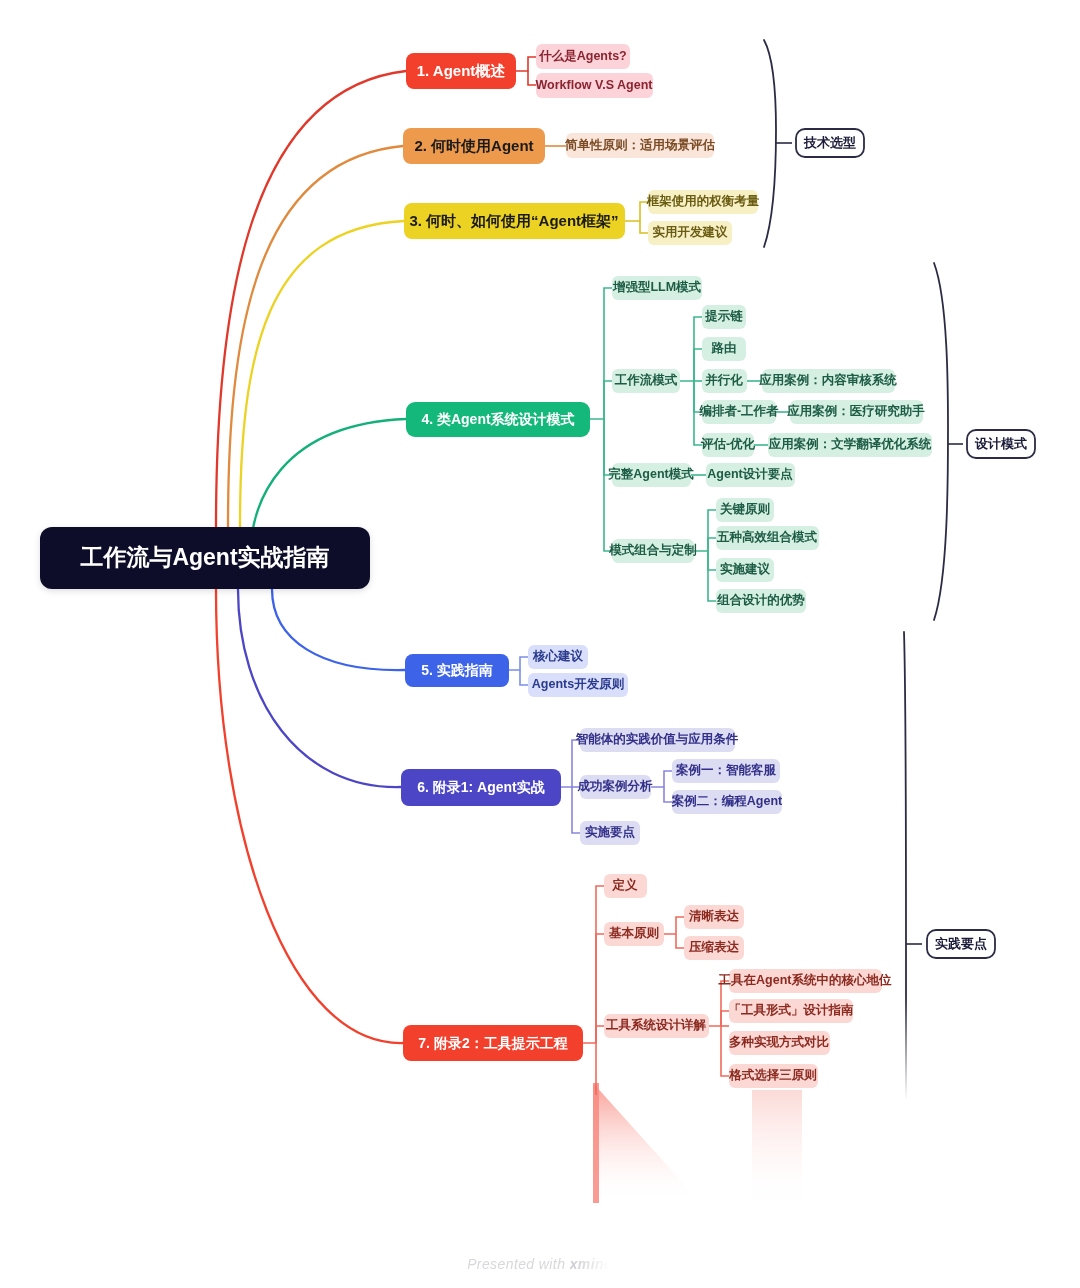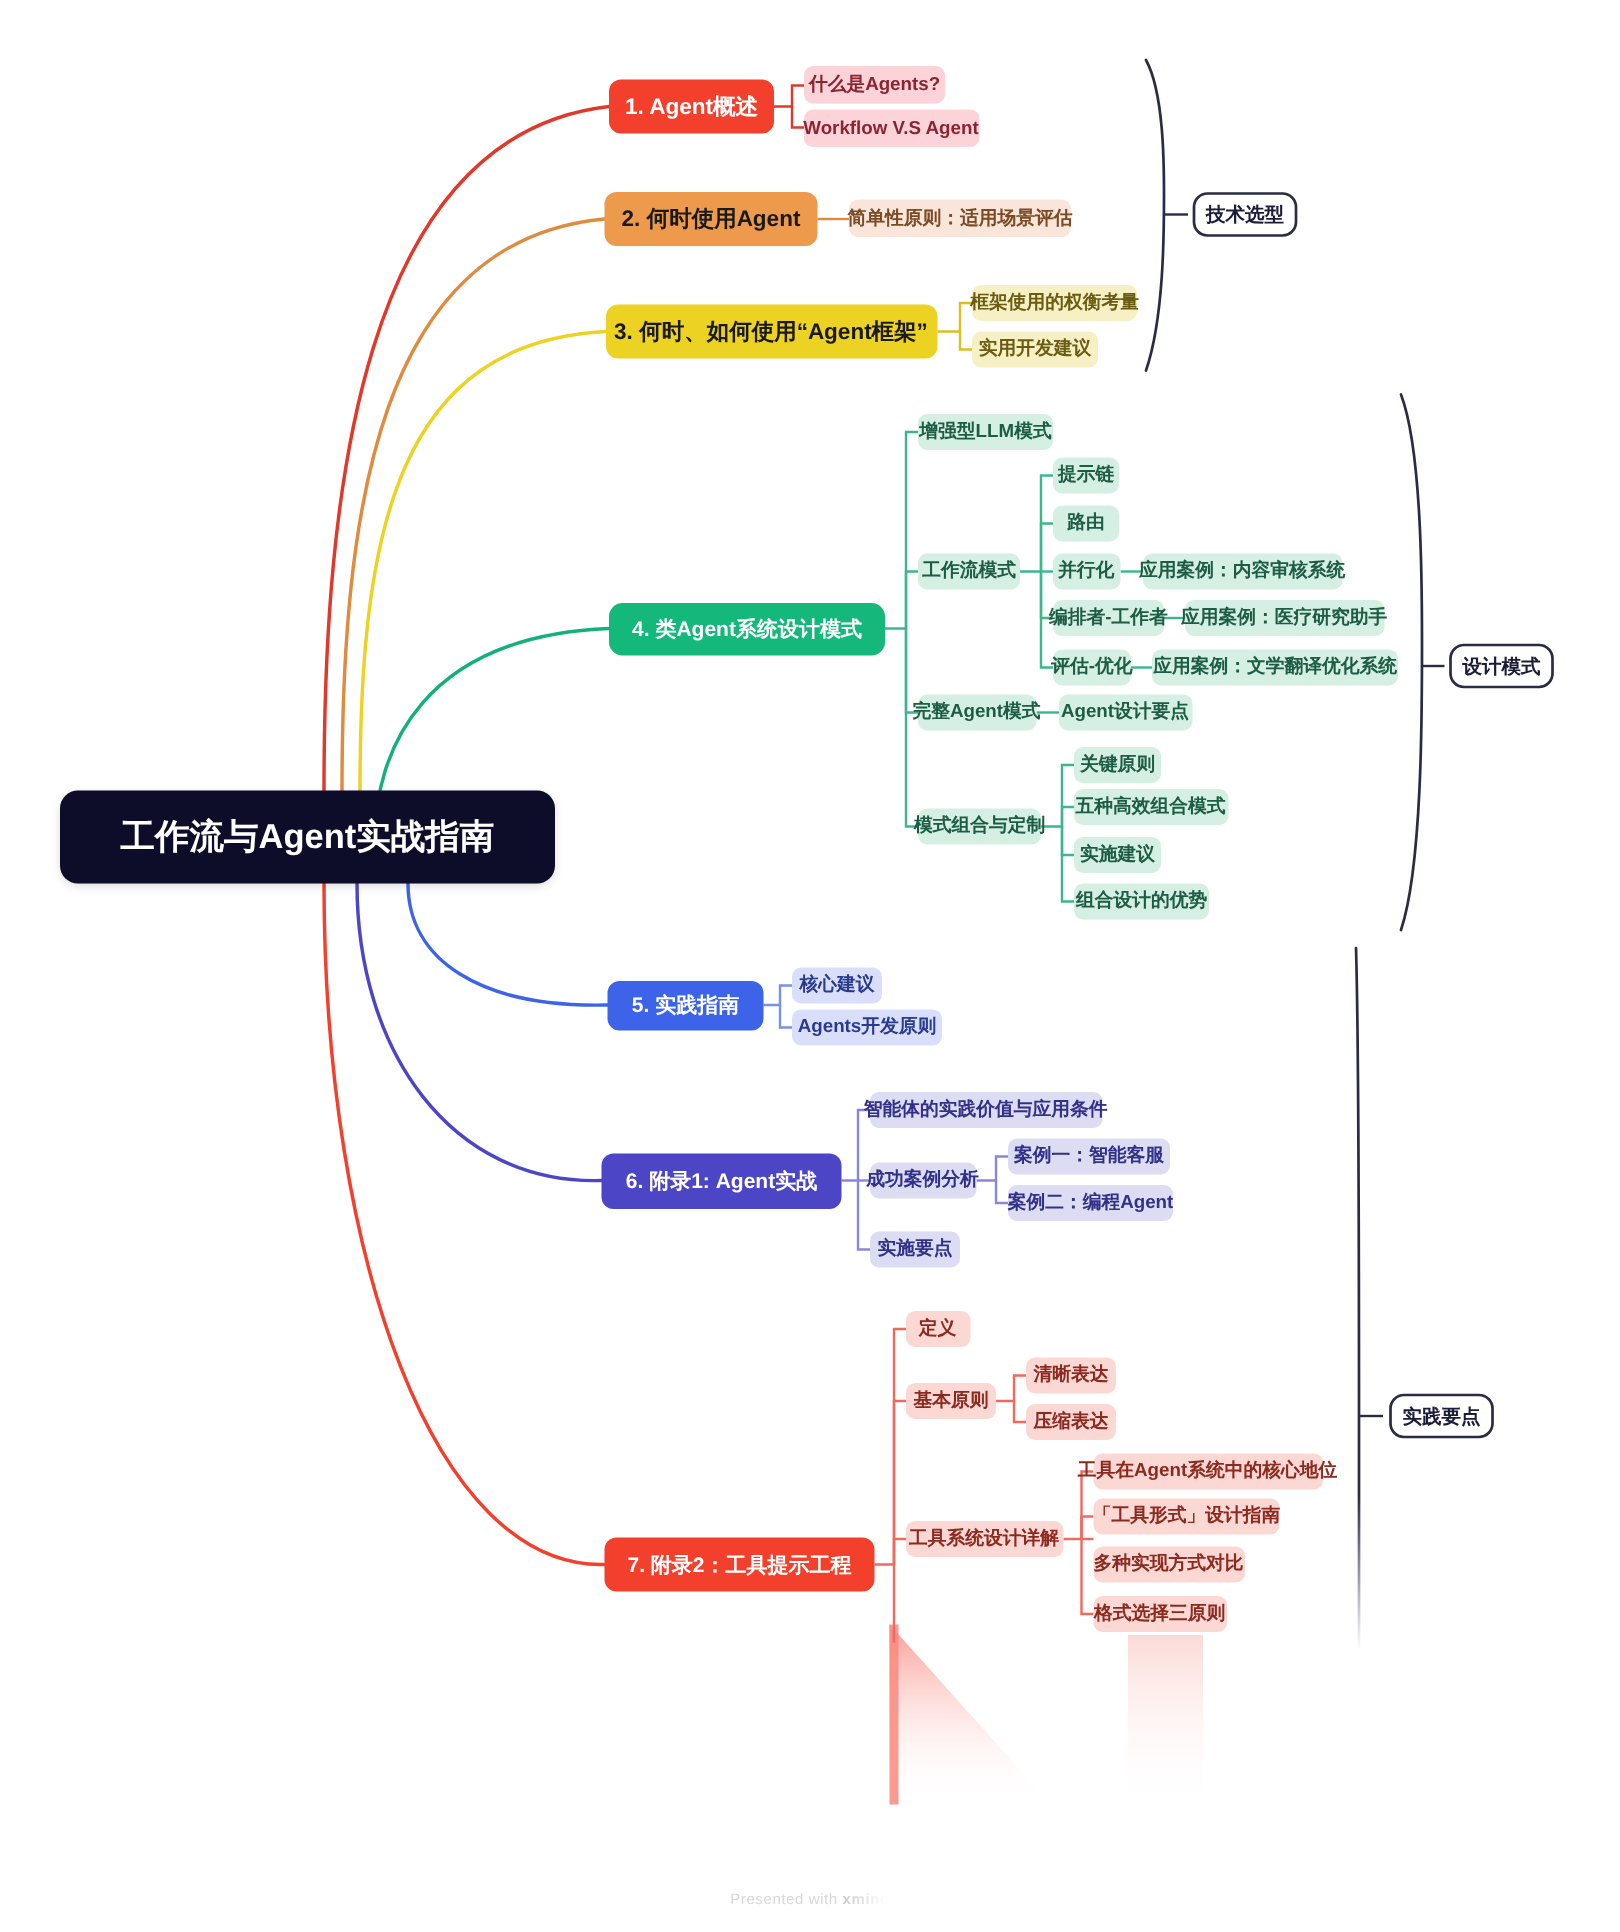--- a/index.html
+++ b/index.html
@@ -19,21 +19,21 @@
     dominant-baseline:middle;
     text-anchor:middle;
     font-weight:600;
   }
   .sumText{
     dominant-baseline:middle;text-anchor:middle;
     font-weight:600;font-size:13px;fill:#1b1b3a;
   }
   .wm{
     position:absolute;left:0;right:0;bottom:16px;text-align:center;
-    font-size:10px;color:#d8d8dc;letter-spacing:.4px;user-select:none;
+    font-size:14px;color:#d8d8dc;letter-spacing:.4px;user-select:none;font-style:italic;
   }
   .wm .fade{
     display:inline-block;background:linear-gradient(90deg,#c9c9cf 0%,#ffffff 92%);
     -webkit-background-clip:text;background-clip:text;color:transparent;font-weight:700;
   }
 </style>
 </head>
 <body>
 
 <svg id="canvas" viewBox="0 0 1080 1288">

